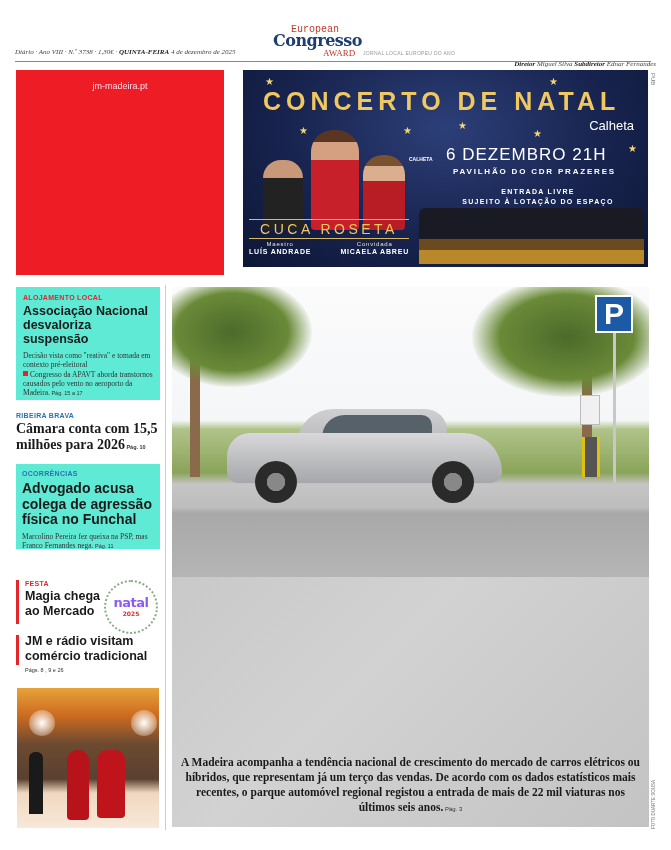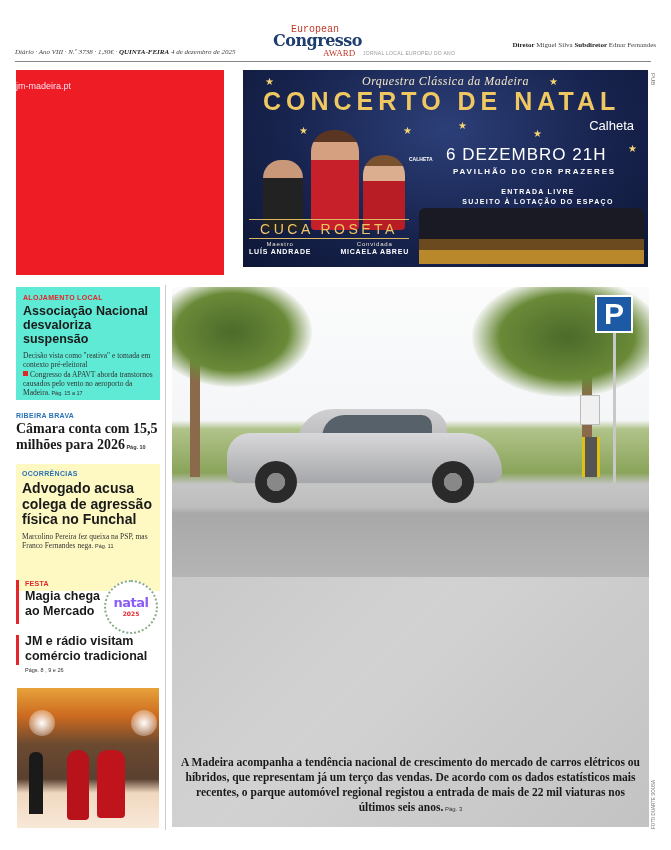--- a/index.html
+++ b/index.html
@@ -8,27 +8,27 @@
 
 
 .mast{position:absolute;left:15px;top:22px;width:641px;height:40px}
 .mast-left{position:absolute;left:0;top:26px;font-size:7px;color:#444;font-style:italic;white-space:nowrap}
 .mast-left b{color:#222}
 .award{position:absolute;left:258px;top:0;width:100px;height:40px}
 .award .eu{position:absolute;left:18px;top:2px;font-size:10px;color:#c0392b;font-family:Liberation Mono, monospace}
 .award .nw{position:absolute;left:0;top:9px;font-size:16px;color:#1d3e6e;font-family:"DejaVu Serif",serif;font-weight:bold;letter-spacing:-0.5px}
 .award .aw{position:absolute;left:50px;top:26px;font-size:9px;color:#c0392b;font-family:"Liberation Serif",serif}
 .award-sub{position:absolute;left:348px;top:28px;font-size:5px;color:#999;letter-spacing:0.3px;white-space:nowrap;font-family:"Liberation Sans",sans-serif}
-.mast-right{position:absolute;right:0;top:19px;font-size:7px;color:#444;white-space:nowrap}
+.mast-right{position:absolute;right:0;top:38px;font-size:7px;color:#444;font-style:italic;white-space:nowrap}
 .mast-right b{color:#222}
 .mast-rule{position:absolute;left:15px;top:61px;width:636px;height:1px;background:#888}
 
 
 .logo{position:absolute;left:16px;top:70px;width:208px;height:205px;background:#ee1c25}
-.logo .url{position:absolute;left:0;right:0;top:11px;text-align:left;color:#fde;font-size:9px;font-family:"Liberation Sans",sans-serif}
+.logo .url{position:absolute;left:0;right:0;top:11px;text-align:center;color:#fde;font-size:9px;font-family:"Liberation Sans",sans-serif}
 .logo .mark{position:absolute;left:10px;top:58px;color:#fff;font-family:"DejaVu Serif",serif;font-weight:bold;font-size:108px;letter-spacing:-6px;line-height:1}
 
 
 .ad{position:absolute;left:243px;top:70px;width:405px;height:197px;background:radial-gradient(ellipse at 50% 30%,#2c3f78 0%,#18244f 55%,#0d1636 100%);overflow:hidden;font-family:"Liberation Sans",sans-serif}
 .ad .orch{position:absolute;left:0;right:0;top:4px;text-align:center;color:#f2e6c8;font-family:"Liberation Serif",serif;font-size:12px;font-style:italic;letter-spacing:0.5px}
 .ad .title{position:absolute;left:20px;right:0;top:17px;color:#f0c862;font-size:25px;letter-spacing:5px;font-weight:bold;white-space:nowrap}
 .ad .place{position:absolute;right:14px;top:48px;color:#fff;font-size:13px}
 .ad .date{position:absolute;left:203px;top:75px;color:#fff;font-size:17px;letter-spacing:1px}
 .ad .venue{position:absolute;left:210px;top:97px;color:#fff;font-size:8px;font-weight:bold;letter-spacing:1.8px}
 .ad .free{position:absolute;left:210px;top:117px;width:170px;text-align:center;color:#fff;font-size:7px;font-weight:bold;letter-spacing:1.3px;line-height:10px}
@@ -52,21 +52,21 @@
 .k-red{color:#e4252a}.k-blue{color:#2a72b5}
 .hd{font-weight:bold;color:#1a1a1a;line-height:1.12}
 .dek{font-family:"Liberation Serif",serif;font-size:7.5px;line-height:9.3px;color:#333}
 .pg{font-family:"Liberation Sans",sans-serif;font-size:5.5px;color:#333}
 .sq{display:inline-block;width:5px;height:5px;background:#e4252a;margin-right:2px;vertical-align:1px}
 
 .b1{top:287px;height:113px;background:#5eead4;padding:7px 7px}
 .b1 .hd{font-size:12.5px;margin:3px 0 5px}
 .b2{top:412px;height:50px}
 .b2 .hd{font-family:"Liberation Serif",serif;font-size:14px;line-height:16px;margin-top:2px}
-.b3{top:464px;height:127px;background:#fef9c3;padding:6px 6px}
+.b3{top:464px;height:85px;background:#5eead4;padding:6px 6px}
 .b3 .hd{font-size:14px;line-height:15.5px;margin:4px 0 4px}
 .b4{top:580px;height:50px}
 .redbar{position:absolute;left:0;width:3px;background:#e4252a}
 .b4 .inner,.b5 .inner{padding-left:9px}
 .b4 .hd{font-size:12.5px;line-height:15px;margin-top:2px}
 .natal{position:absolute;left:88px;top:0;width:54px;height:54px;border-radius:50%;border:2px dotted #8a8;background:#fff;text-align:center;font-family:"DejaVu Sans",sans-serif}
 .natal .n1{font-size:13px;color:#8b5cf6;margin-top:13px;font-weight:bold;letter-spacing:-0.5px}
 .natal .n2{font-size:6px;color:#e4252a;font-weight:bold}
 .b5{top:634px;height:45px}
 .b5 .hd{font-size:12.5px;line-height:15px}
@@ -117,21 +117,20 @@
 </div>
 
 <div class="ad">
   <span class="star" style="left:22px;top:6px">★</span>
   <span class="star" style="left:306px;top:6px">★</span>
   <span class="star" style="left:160px;top:55px">★</span>
   <span class="star" style="left:56px;top:55px">★</span>
   <span class="star" style="left:290px;top:58px">★</span>
   <span class="star" style="left:385px;top:73px">★</span>
   <span class="star" style="left:215px;top:50px">★</span>
-  <div class="orch">Orquestra Clássica da Madeira</div>
   <div class="title">CONCERTO DE NATAL</div>
   <div class="place">Calheta</div>
   <div class="people">
     <div class="p1"></div>
     <div class="p2"></div>
     <div class="p3"></div>
   </div>
   <div class="calheta">CALHETA</div>
   <div class="date">6 DEZEMBRO 21H</div>
   <div class="venue">PAVILHÃO DO CDR PRAZERES</div>

